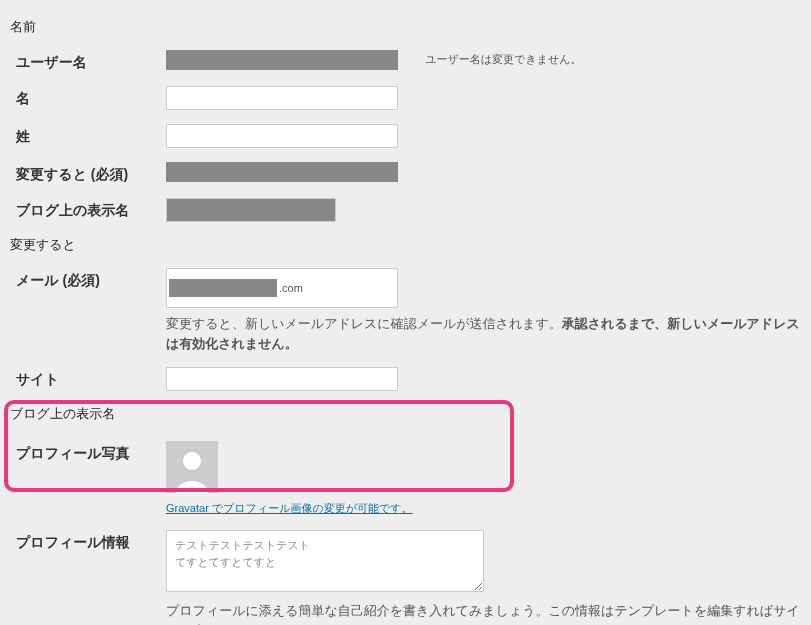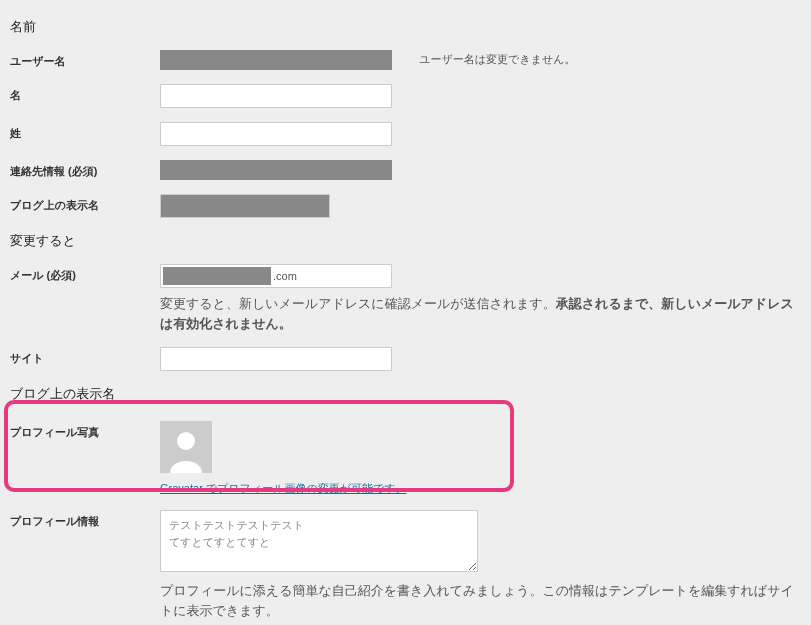--- a/index.html
+++ b/index.html
@@ -21,24 +21,25 @@
       margin: 4px 0 14px 0;
     }
     .row {
       display: flex;
       align-items: flex-start;
       margin-bottom: 14px;
     }
     .label-col {
       width: 150px;
       flex-shrink: 0;
-      font-size: 11px;
+      font-size: 14px;
       font-weight: bold;
       color: #333;
       padding-top: 4px;
+      margin-left: 6px;
     }
     .field-col { flex: 1; }
     input.txt {
       width: 232px;
       height: 24px;
       border: 1px solid #ccc;
       background: #fff;
       padding: 2px 6px;
       font-size: 12px;
     }
@@ -98,21 +99,21 @@
       overflow: hidden;
     }
     .avatar svg { width: 100%; height: 100%; }
     a.link {
       color: #0073aa;
       text-decoration: underline;
       font-size: 11px;
     }
     .email-wrap {
       width: 232px;
-      height: 24px;
+      height: 40px;
       border: 1px solid #ccc;
       background: #fff;
       display: flex;
       align-items: center;
       padding: 0;
     }
     .email-wrap .mask {
       width: 108px;
       height: 18px;
       background: #888;
@@ -147,21 +148,21 @@
   </div>
 
   <div class="row">
     <div class="label-col">姓</div>
     <div class="field-col">
       <input class="txt" type="text" style="">
     </div>
   </div>
 
   <div class="row">
-    <div class="label-col">連絡先情報 (必須)</div>
+    <div class="label-col">変更すると (必須)</div>
     <div class="field-col">
       <span class="redact-full"></span>
     </div>
   </div>
 
   <div class="row">
     <div class="label-col">ブログ上の表示名</div>
     <div class="field-col">
       <select class="sel"></select>
     </div>

